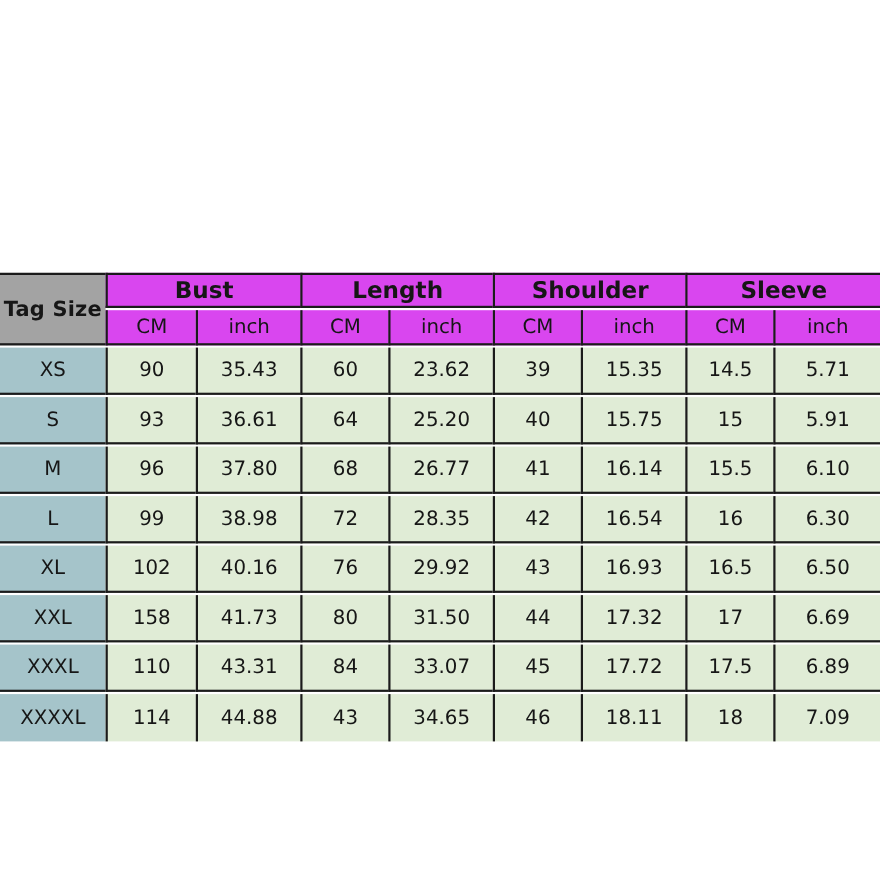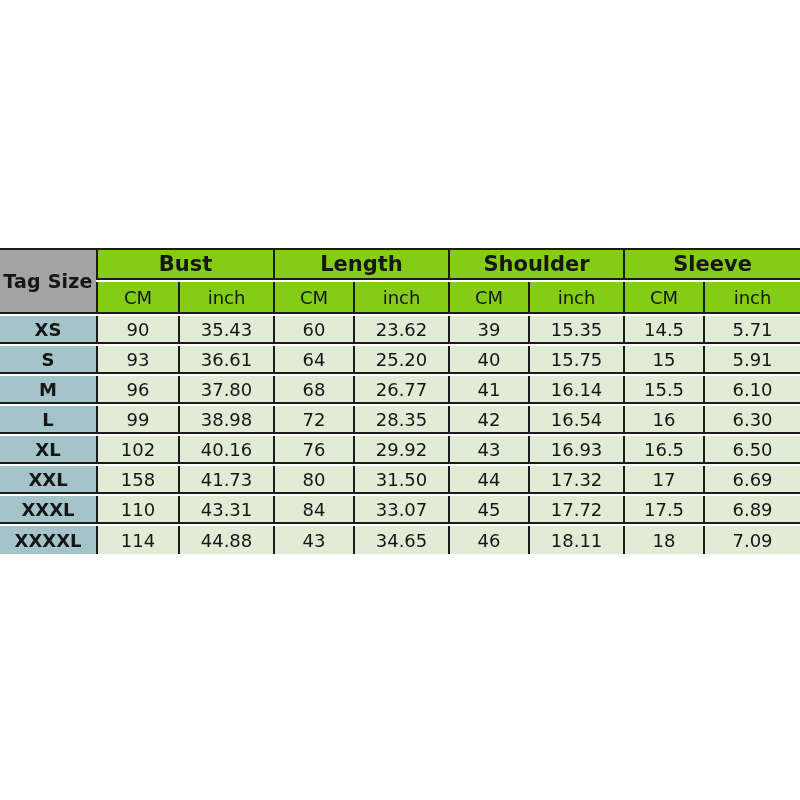--- a/index.html
+++ b/index.html
@@ -33,42 +33,41 @@
     vertical-align: middle;
     color: #161616;
     white-space: nowrap;
     overflow: hidden;
     border-bottom: 2px solid #1b1b1b;
   }
   .bl { border-left: 2px solid #1b1b1b; }
   tr.r-top > th { border-top: 2px solid #1b1b1b; }
   tr.r-last > td { border-bottom: none; }
 
-  .hd { background: #84cc16; }
+  .hd { background: #d946ef; }
   th.corner {
     background: #a3a3a3;
     font-weight: bold;
     font-size: 19px;
     letter-spacing: 0.2px;
   }
   th.grp {
     font-weight: bold;
     font-size: 21px;
     height: 32px;
   }
   th.unit {
     font-weight: normal;
     font-size: 18px;
     height: 32px;
   }
   td.size {
     background: #a5c4ca;
     font-size: 18px;
-    height: 28px;
-    font-weight: bold;
+    height: 43px;
   }
   td.val {
     background: #e0ecd6;
     font-size: 18px;
     height: 27px;
   }
 </style>
 </head>
 <body>
 

